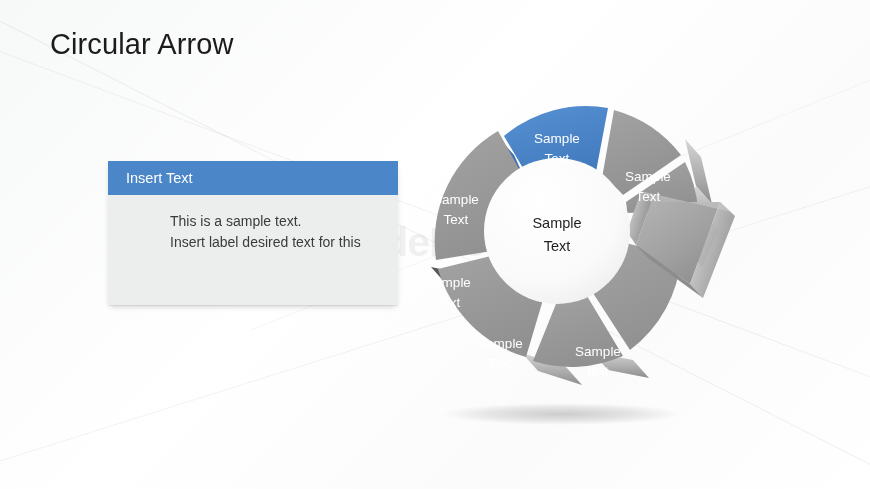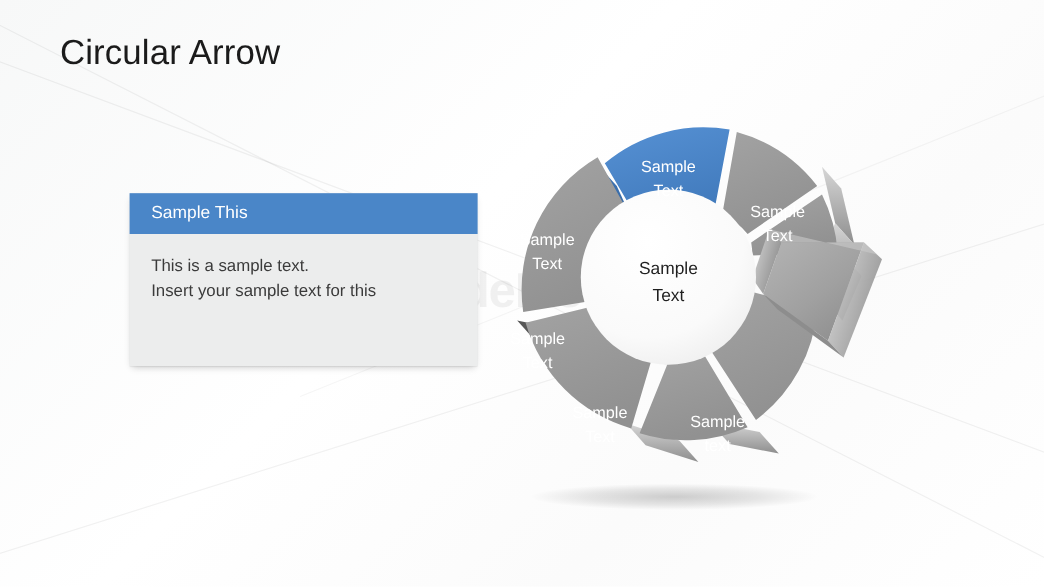--- a/index.html
+++ b/index.html
@@ -50,21 +50,21 @@
   #callout-header{
     height:34px;background:#4a86c8;
     display:flex;align-items:center;
     padding-left:18px;box-sizing:border-box;
   }
   #callout-header-text{color:#ffffff;font-size:14.5px;}
   #callout-body{
     padding:16px 18px 0 18px;
     font-size:14px;color:#3b3b3b;line-height:21px;
   }
-  #callout-body div{white-space:nowrap;}
+  #callout-body div{white-space:nowrap;margin-left:44px;}
 
   
   #diagram{position:absolute;left:390px;top:36px;width:400px;height:400px;z-index:4;}
   #diagram svg{display:block;}
   .seg-label{
     fill:#ffffff;font-size:13.5px;font-family:"Liberation Sans", sans-serif;
     text-anchor:middle;
   }
   .center-label{
     fill:#1f1f1f;font-size:14.5px;font-family:"Liberation Sans", sans-serif;
@@ -83,25 +83,25 @@
 
   <div id="title">Circular Arrow</div>
 
   <div id="wm-ring"></div>
   <div id="watermark">
     <span>SlideModel</span><span class="dotcom">.com</span>
   </div>
 
   <div id="callout">
     <div id="callout-header">
-      <span id="callout-header-text">Sample This</span>
+      <span id="callout-header-text">Insert Text</span>
     </div>
     <div id="callout-body">
       <div>This is a sample text.</div>
-      <div>Insert your sample text for this</div>
+      <div>Insert label desired text for this</div>
     </div>
   </div>
 
   <div id="diagram">
     <svg width="400" height="400" viewBox="0 0 400 400">
       <defs>
         <radialGradient id="centerGrad" cx="38%" cy="30%" r="78%">
           <stop offset="0%" stop-color="#ffffff"></stop>
           <stop offset="70%" stop-color="#fafafa"></stop>
           <stop offset="100%" stop-color="#eeeeee"></stop>

